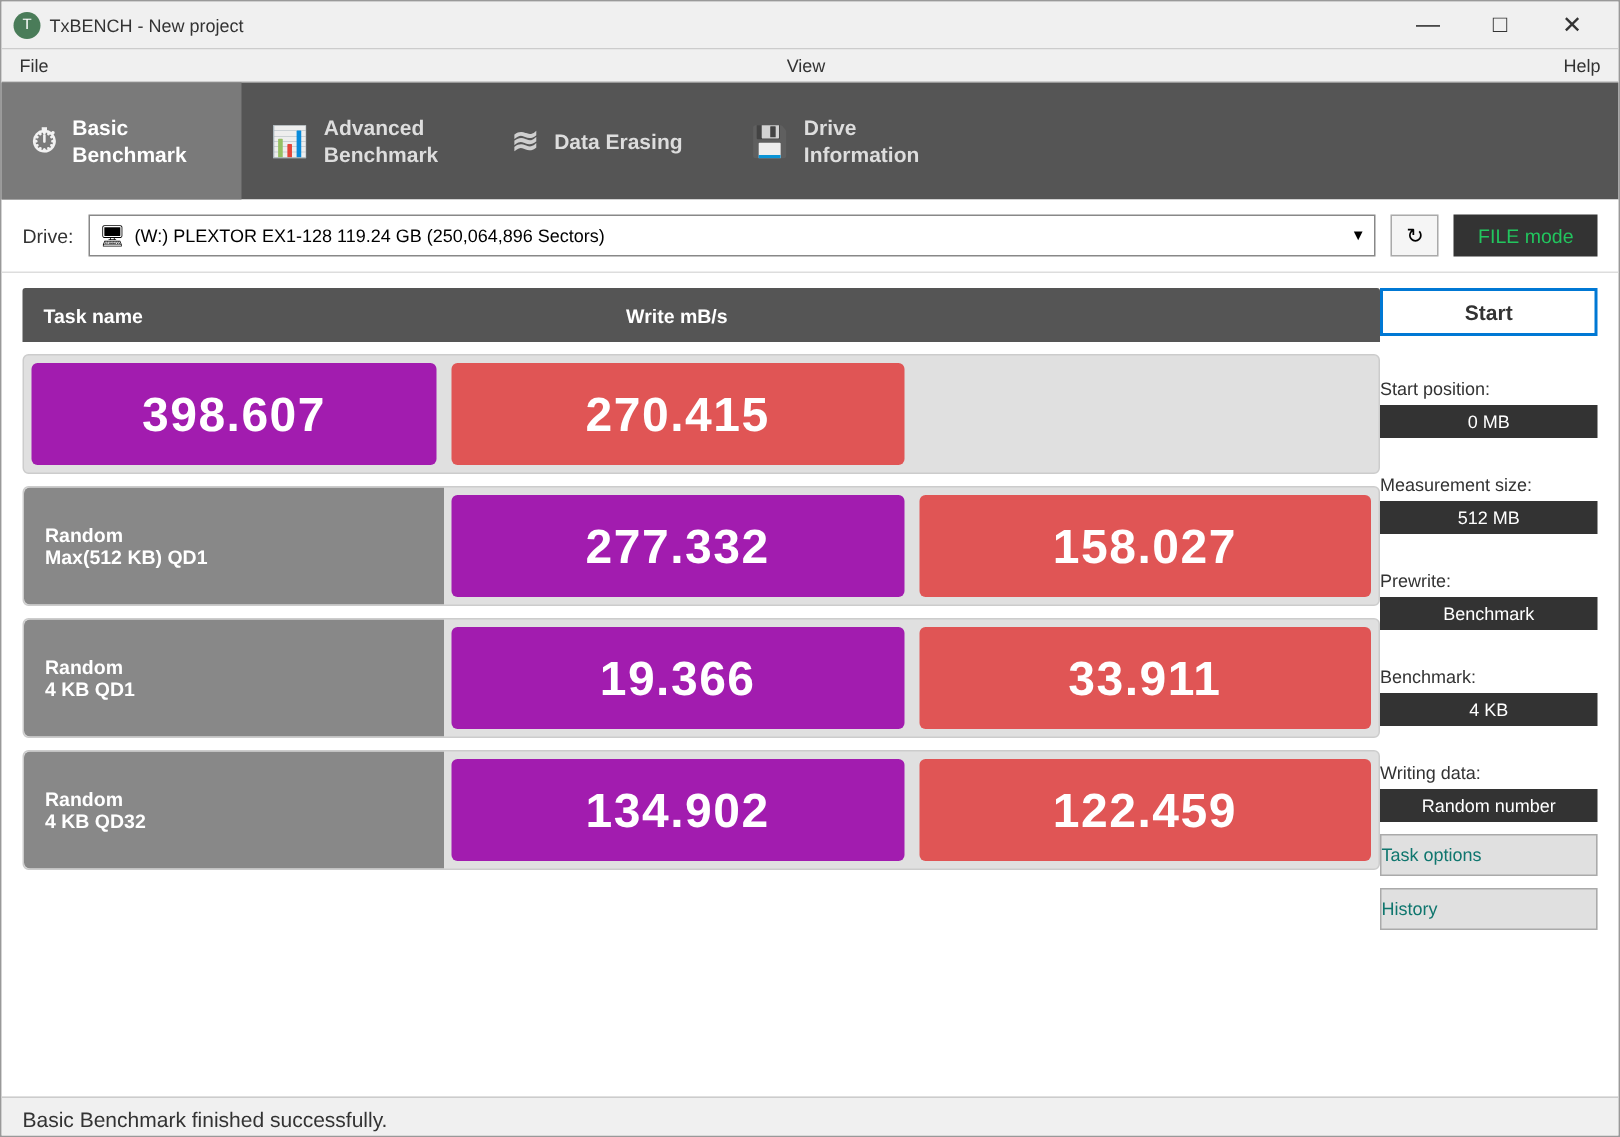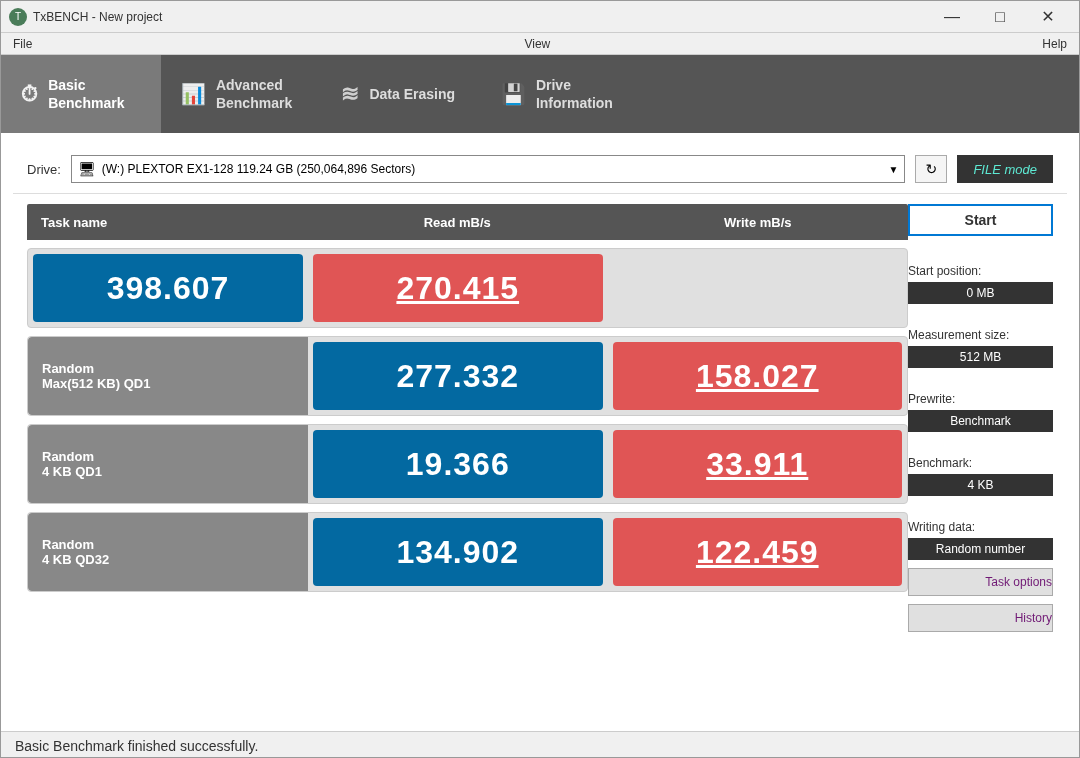--- a/index.html
+++ b/index.html
@@ -95,21 +95,21 @@
     .tab-label {
       line-height: 1.3;
     }
 
     
     .main {
       background: white;
       display: flex;
       flex-direction: column;
       height: calc(758px - 32px - 22px - 78px - 28px);
-      padding: 12px;
+      padding: 0;
     }
 
     
     .drive-row {
       display: flex;
       align-items: center;
       padding: 10px 14px;
       gap: 10px;
       border-bottom: 1px solid #ddd;
     }
@@ -135,27 +135,26 @@
     .drive-refresh-btn {
       width: 32px; height: 28px;
       border: 1px solid #aaa;
       background: #f5f5f5;
       cursor: pointer;
       display: flex; align-items: center; justify-content: center;
       font-size: 14px;
     }
     .file-mode-btn {
       background: #333;
-      color: #5eead4;
+      color: #22c55e;
       border: none;
       padding: 5px 16px;
       font-size: 13px;
       cursor: pointer;
       height: 28px;
-      font-style: italic;
     }
 
     
     .benchmark-area {
       display: flex;
       flex: 1;
       padding: 10px 14px;
     }
 
     .table-section {
@@ -211,22 +210,22 @@
       align-items: center;
       justify-content: center;
       font-size: 32px;
       font-weight: bold;
       color: white;
       font-family: Arial, sans-serif;
       letter-spacing: 1px;
       margin: 5px;
       border-radius: 4px;
     }
-    .value-cell.read { background: #0369a1; }
-    .value-cell.write { background: #e05555; text-decoration: underline; }
+    .value-cell.read { background: #a21caf; }
+    .value-cell.write { background: #e05555; }
 
     
     .right-panel {
       width: 145px;
       display: flex;
       flex-direction: column;
       gap: 4px;
     }
     .start-btn {
       background: white;
@@ -248,25 +247,25 @@
       background: #333;
       color: white;
       font-size: 12px;
       padding: 4px 8px;
       text-align: center;
       cursor: pointer;
     }
     .action-btn {
       background: #e0e0e0;
       border: 1px solid #aaa;
-      color: #701a75;
+      color: #0f766e;
       font-size: 12px;
       padding: 6px 0;
       cursor: pointer;
-      text-align: right;
+      text-align: left;
       margin-top: 4px;
     }
 
     
     .statusbar {
       background: #f0f0f0;
       height: 28px;
       border-top: 1px solid #ccc;
       display: flex;
       align-items: center;
@@ -328,21 +327,20 @@
       <span>↻</span>
     </div>
     <button class="file-mode-btn">FILE mode</button>
   </div>
 
   <div class="benchmark-area">
 
     <div class="table-section">
       <div class="table-header">
         <span class="col-task">Task name</span>
-        <span>Read mB/s</span>
         <span>Write mB/s</span>
       </div>
 
       <div class="table-body">
 
         <div class="bench-row">
           <div class="value-cell read">398.607</div>
           <div class="value-cell write">270.415</div>
         </div>
 

